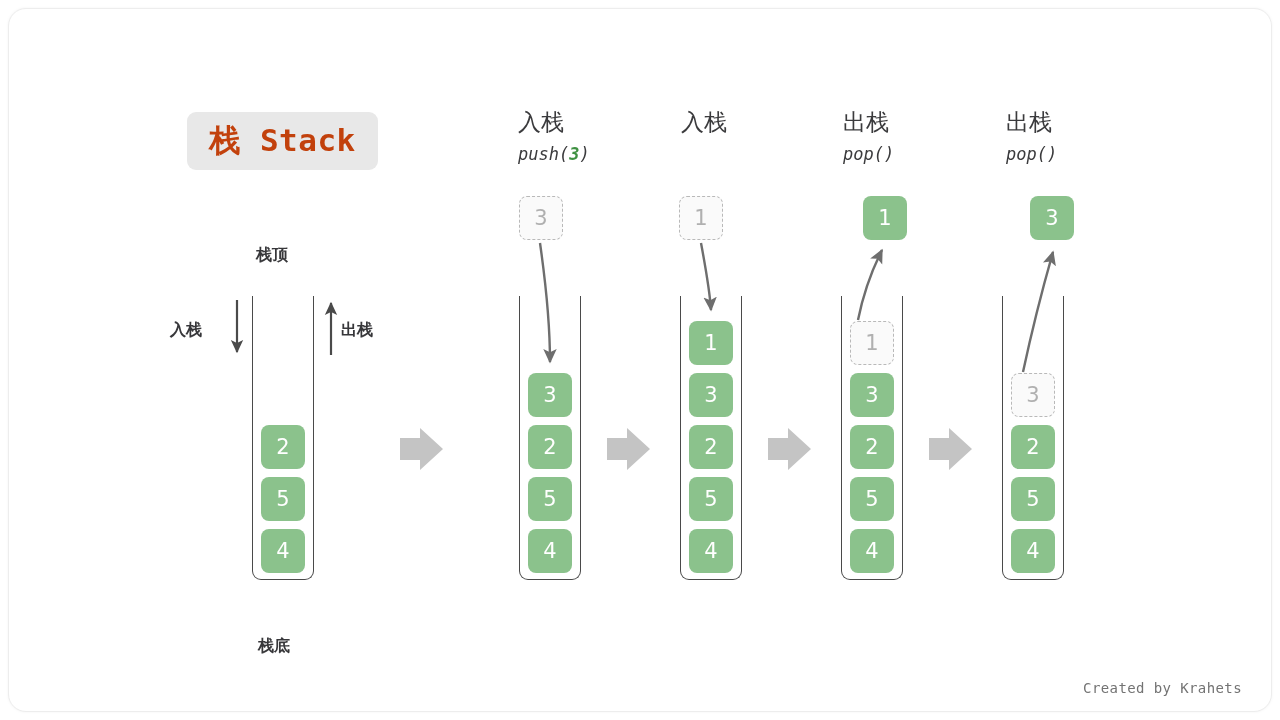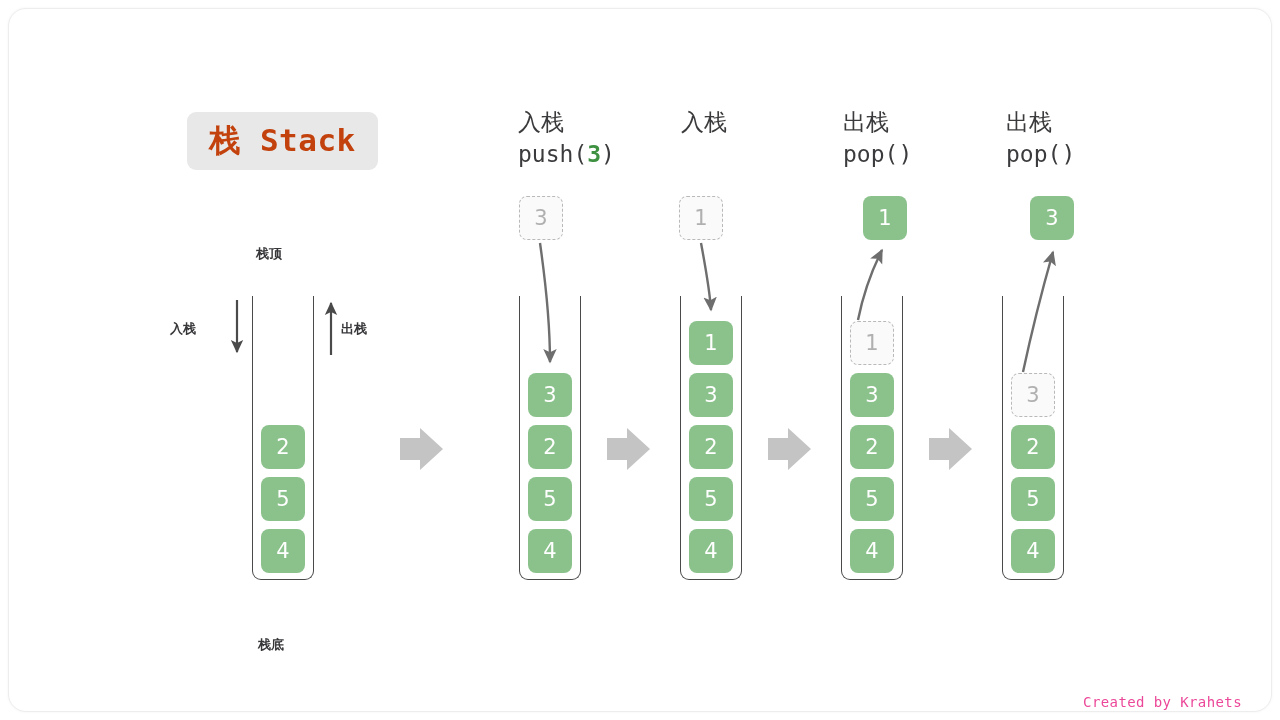--- a/index.html
+++ b/index.html
@@ -48,24 +48,25 @@
   }
   .col-head .cn {
     font-family: "DejaVu Sans", "Liberation Sans", sans-serif;
     font-size: 23px;
     color: #3b3b3d;
     line-height: 30px;
     white-space: nowrap;
   }
   .col-head .code {
     font-family: "DejaVu Sans Mono", "Liberation Mono", monospace;
-    font-size: 23px;
+    font-size: 17px;
     color: #3b3b3d;
     line-height: 34px;
     white-space: nowrap;
+    font-style: italic;
   }
   .col-head .code .num { color: #3f9142; font-weight: bold; }
 
   
   .stack-box {
     position: absolute;
     width: 62px;
     height: 284px;
     border: 1.4px solid #4a4a4a;
     border-top: none;
@@ -88,33 +89,33 @@
   .cell.ghost {
     background: #fafafa;
     border: 1.6px dashed #b9b9b9;
     color: #b0b0b0;
   }
 
   
   .side-label {
     position: absolute;
     font-family: "DejaVu Sans", "Liberation Sans", sans-serif;
-    font-size: 13px;
+    font-size: 16px;
     font-weight: bold;
     color: #37373a;
     white-space: nowrap;
   }
 
   
   .credit {
     position: absolute;
-    right: 38px; bottom: 10px;
+    right: 38px; bottom: 24px;
     font-family: "DejaVu Sans Mono", "Liberation Mono", monospace;
     font-size: 14px;
-    color: #ec4899;
+    color: #737373;
     letter-spacing: 0.4px;
   }
 
   svg.overlay {
     position: absolute;
     left: 0; top: 0;
     width: 1280px; height: 720px;
     pointer-events: none;
   }
 </style>

